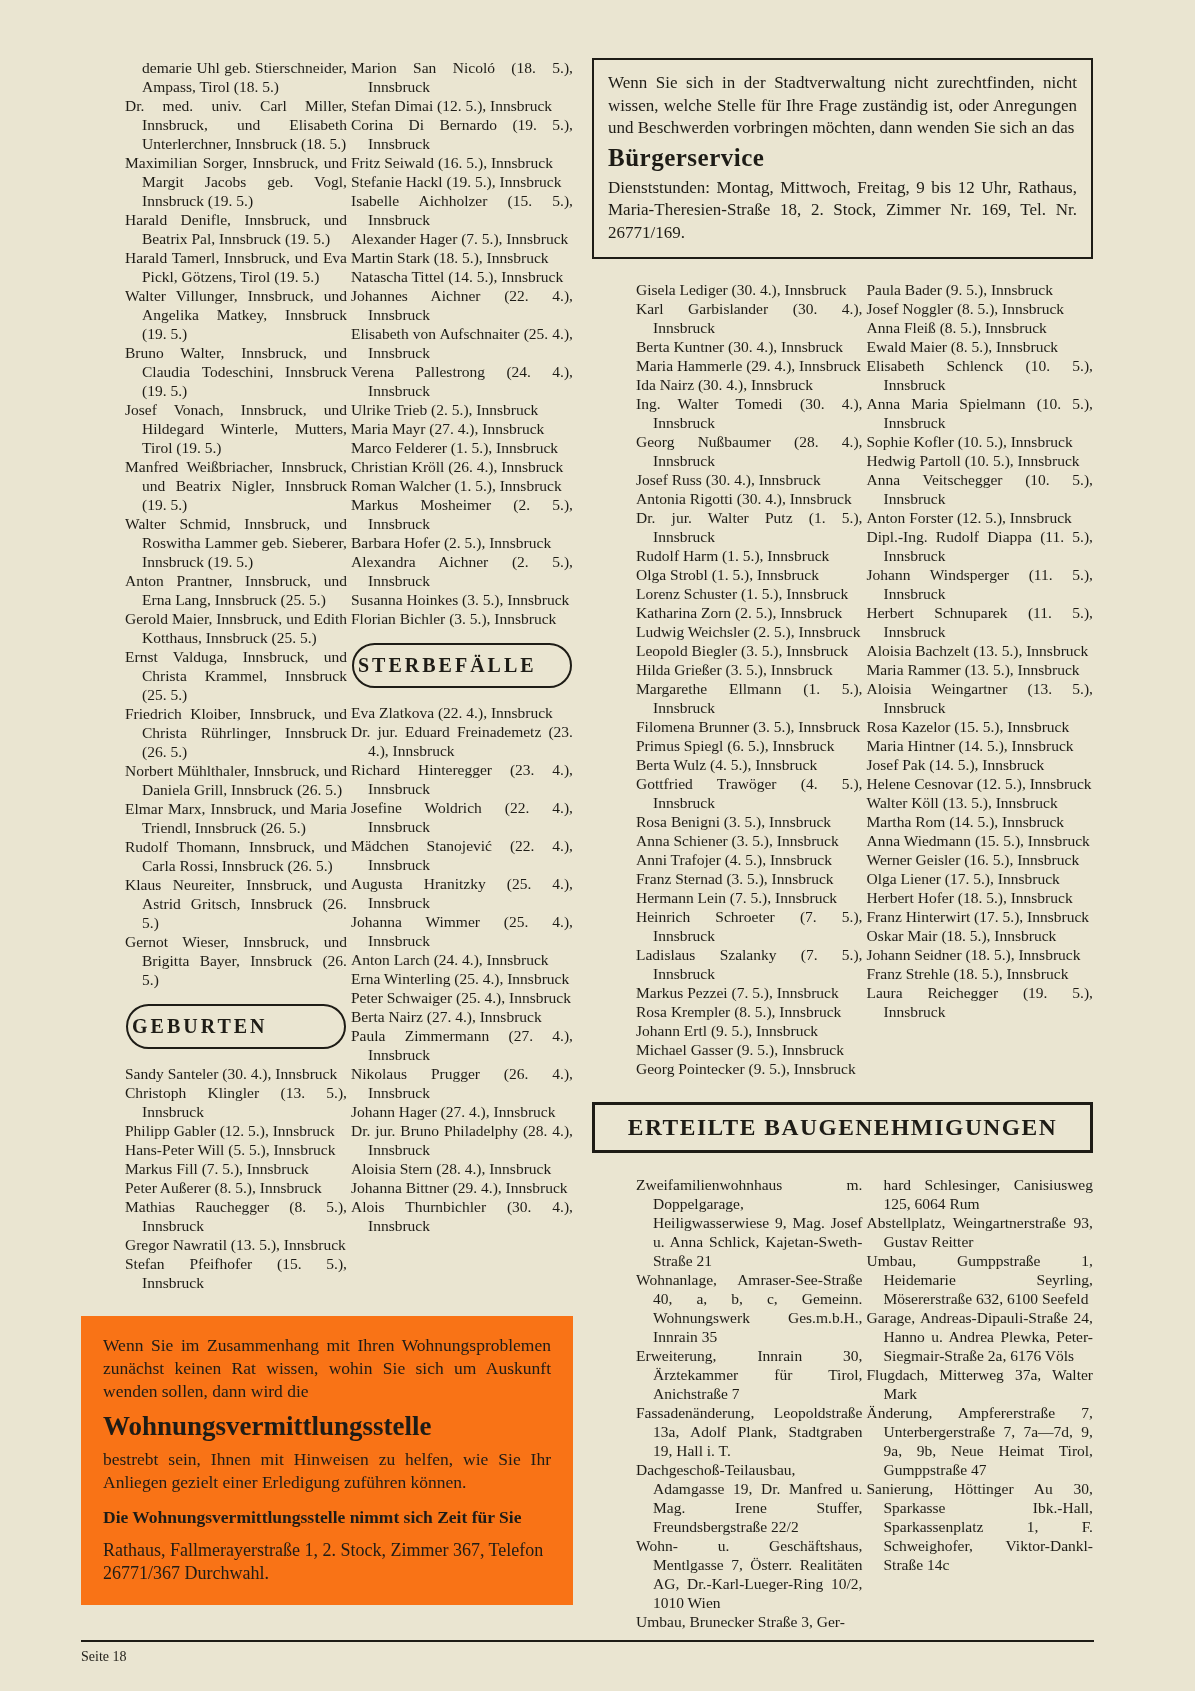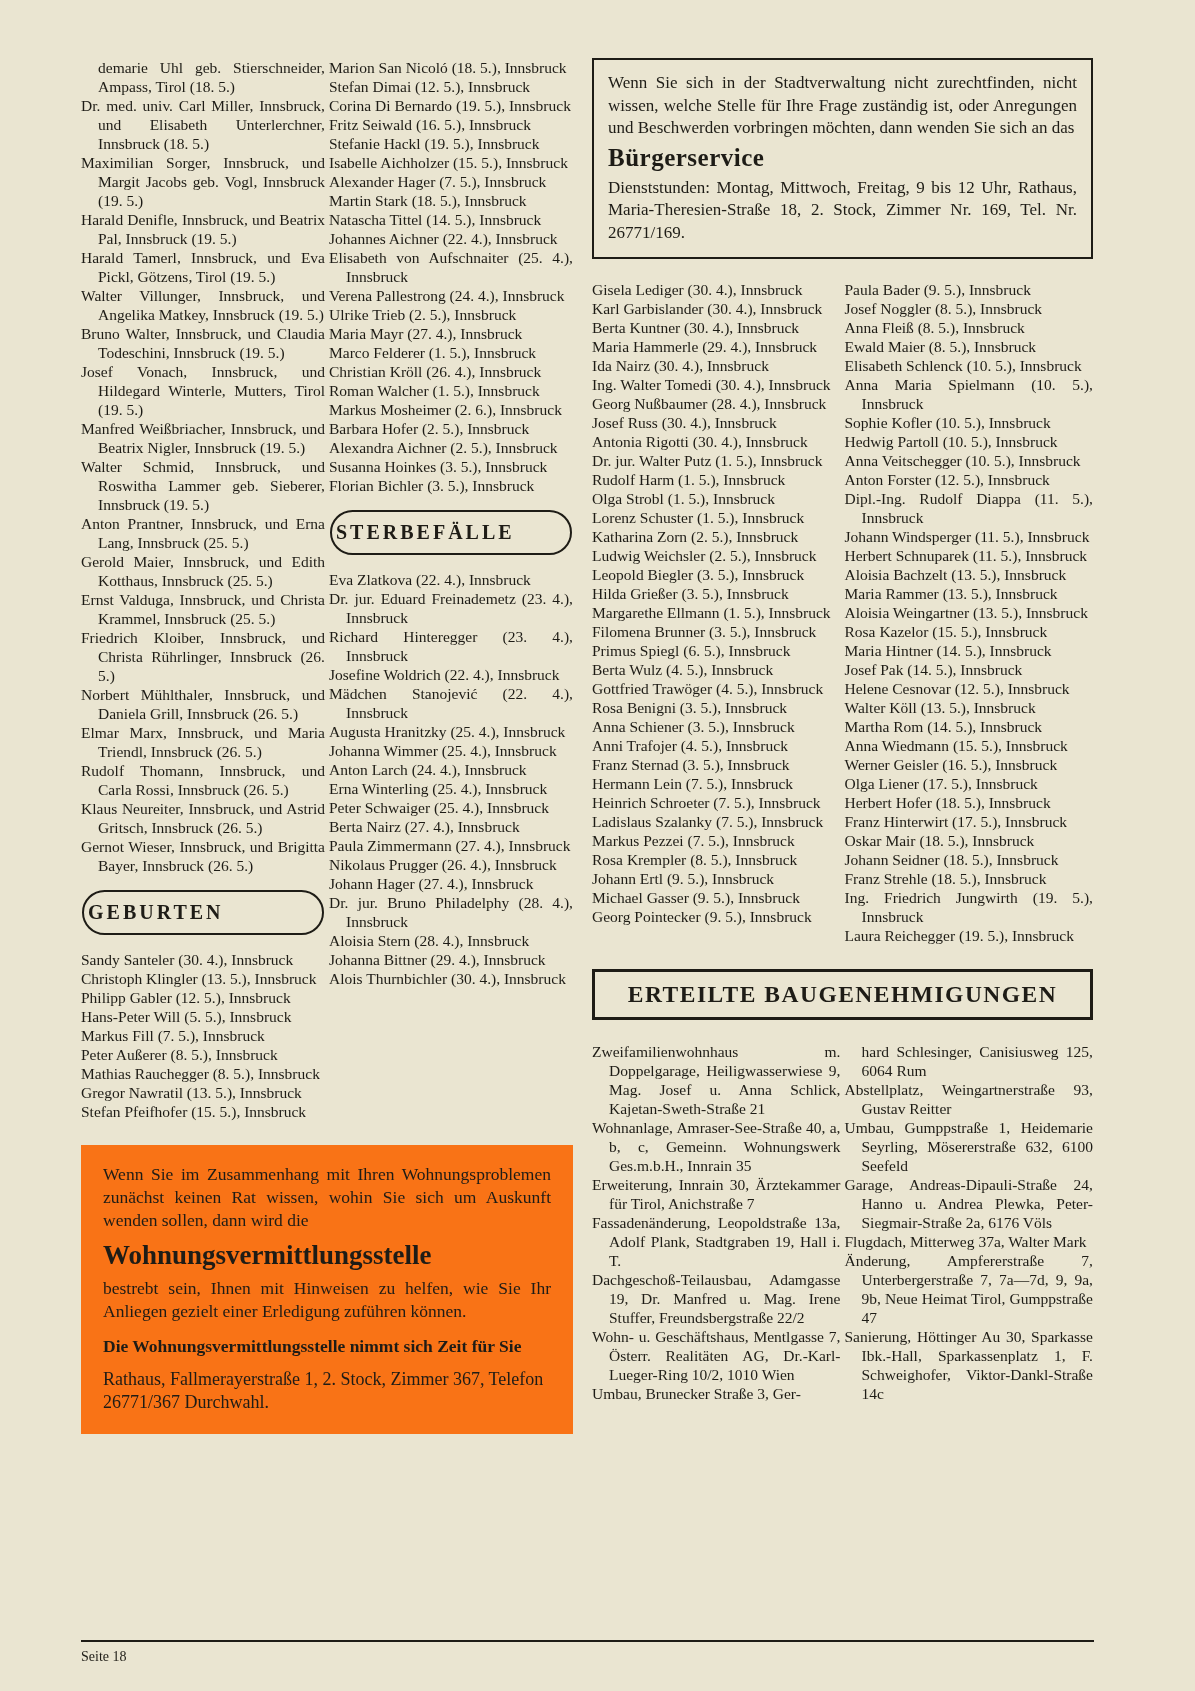--- a/index.html
+++ b/index.html
@@ -12,21 +12,21 @@
     font-family:"Liberation Serif","DejaVu Serif",serif;
     overflow:hidden;
   }
   .content {
     position:absolute; top:58px; left:81px;
     width:1013px;
     display:flex; gap:19px;
   }
   .half-left  { flex:0 0 492px; width:492px; }
   .half-right { flex:0 0 501px; width:501px; }
-  .cols { display:flex; gap:4px; }
+  .cols { display:flex; gap:4px;margin-left:44px; }
   .col  { flex:1 1 0; min-width:0; }
 
   .entry {
     font-size:15.5px; line-height:19px;
     padding-left:17px; text-indent:-17px;
     text-align:justify;
     hyphens:auto; -webkit-hyphens:auto;
   }
   .entry.cont { text-indent:0; }
 
@@ -159,21 +159,21 @@
               <div class="entry">Martin Stark (18. 5.), Innsbruck</div>
               <div class="entry">Natascha Tittel (14. 5.), Innsbruck</div>
               <div class="entry">Johannes Aichner (22. 4.), Innsbruck</div>
               <div class="entry">Elisabeth von Aufschnaiter (25. 4.), Innsbruck</div>
               <div class="entry">Verena Pallestrong (24. 4.), Innsbruck</div>
               <div class="entry">Ulrike Trieb (2. 5.), Innsbruck</div>
               <div class="entry">Maria Mayr (27. 4.), Innsbruck</div>
               <div class="entry">Marco Felderer (1. 5.), Innsbruck</div>
               <div class="entry">Christian Kröll (26. 4.), Innsbruck</div>
               <div class="entry">Roman Walcher (1. 5.), Innsbruck</div>
-              <div class="entry">Markus Mosheimer (2. 6.), Innsbruck</div>
+              <div class="entry">Markus Mosheimer (2. 5.), Innsbruck</div>
               <div class="entry">Barbara Hofer (2. 5.), Innsbruck</div>
               <div class="entry">Alexandra Aichner (2. 5.), Innsbruck</div>
               <div class="entry">Susanna Hoinkes (3. 5.), Innsbruck</div>
               <div class="entry">Florian Bichler (3. 5.), Innsbruck</div>
             </div>
 
           <div class="section-box">STERBEFÄLLE</div>
 
           <div>
               <div class="entry">Eva Zlatkova (22. 4.), Innsbruck</div>
@@ -280,21 +280,20 @@
               <div class="entry">Walter Köll (13. 5.), Innsbruck</div>
               <div class="entry">Martha Rom (14. 5.), Innsbruck</div>
               <div class="entry">Anna Wiedmann (15. 5.), Innsbruck</div>
               <div class="entry">Werner Geisler (16. 5.), Innsbruck</div>
               <div class="entry">Olga Liener (17. 5.), Innsbruck</div>
               <div class="entry">Herbert Hofer (18. 5.), Innsbruck</div>
               <div class="entry">Franz Hinterwirt (17. 5.), Innsbruck</div>
               <div class="entry">Oskar Mair (18. 5.), Innsbruck</div>
               <div class="entry">Johann Seidner (18. 5.), Innsbruck</div>
               <div class="entry">Franz Strehle (18. 5.), Innsbruck</div>
-              <div class="entry">Ing. Friedrich Jungwirth (19. 5.), Innsbruck</div>
               <div class="entry">Laura Reichegger (19. 5.), Innsbruck</div>
             </div>
         </div>
       </div>
 
       <div class="bg-header">ERTEILTE BAUGENEHMIGUNGEN</div>
 
       <div class="cols">
         <div class="col">
           <div>

